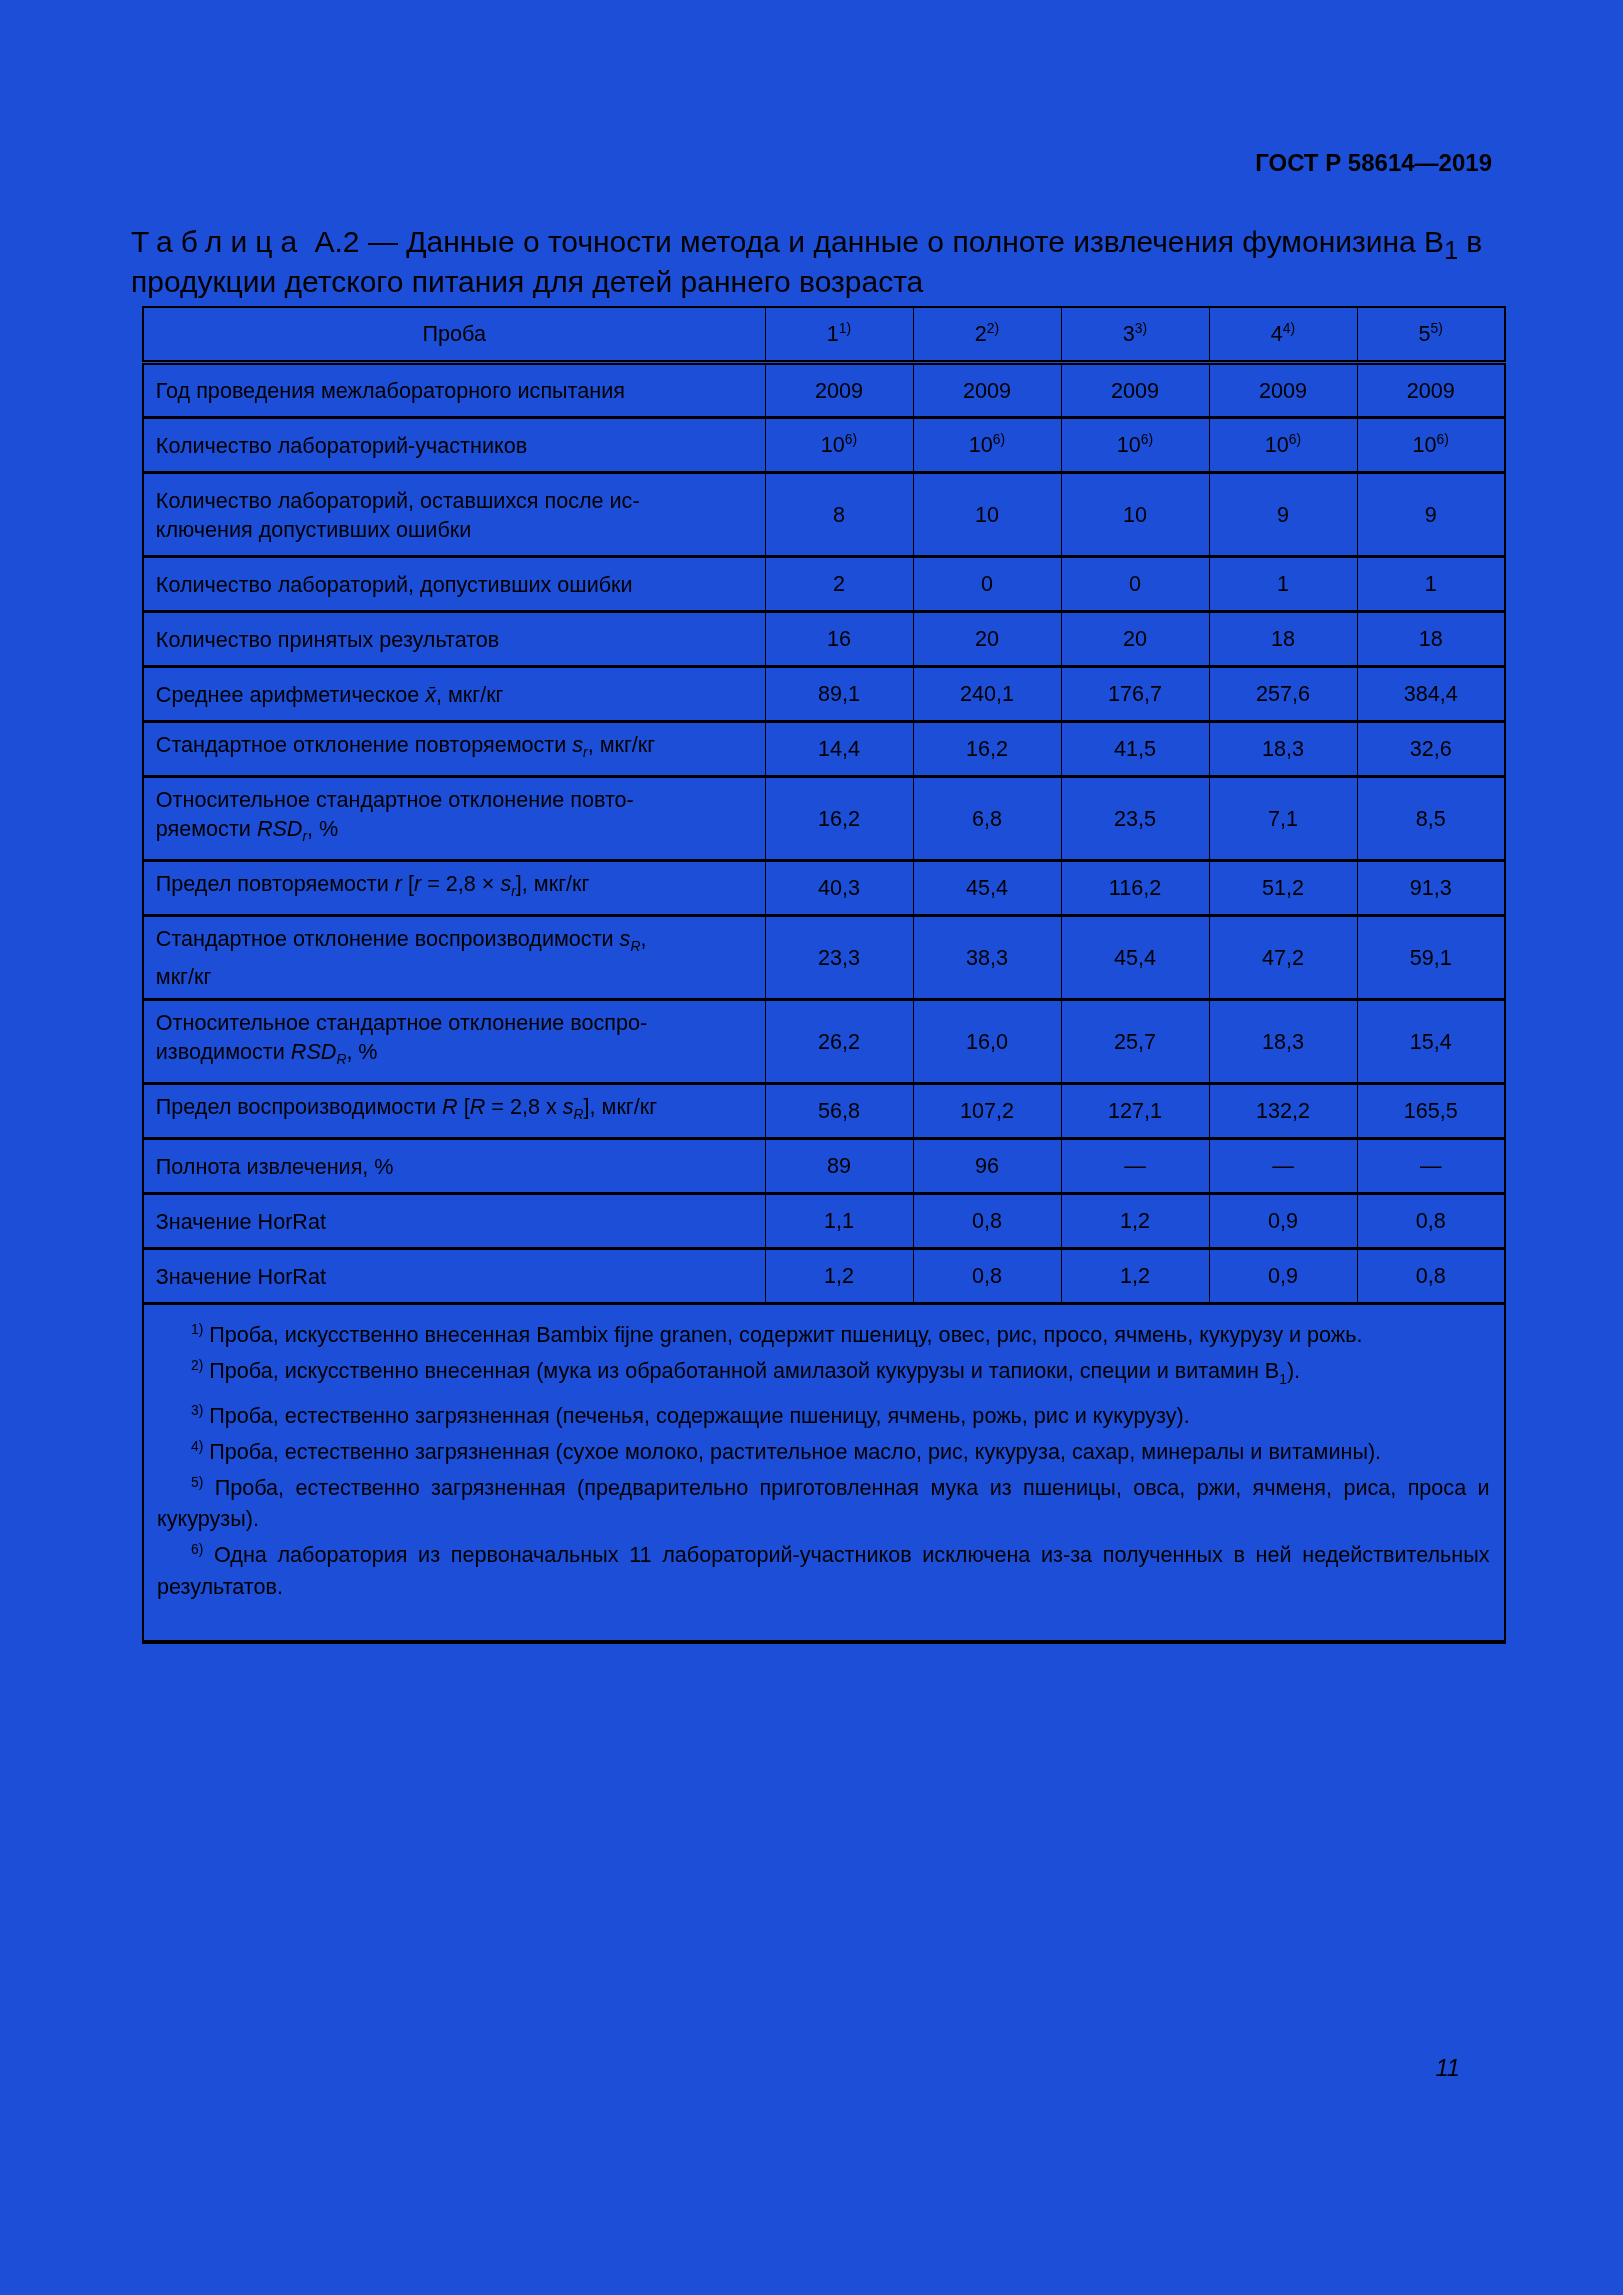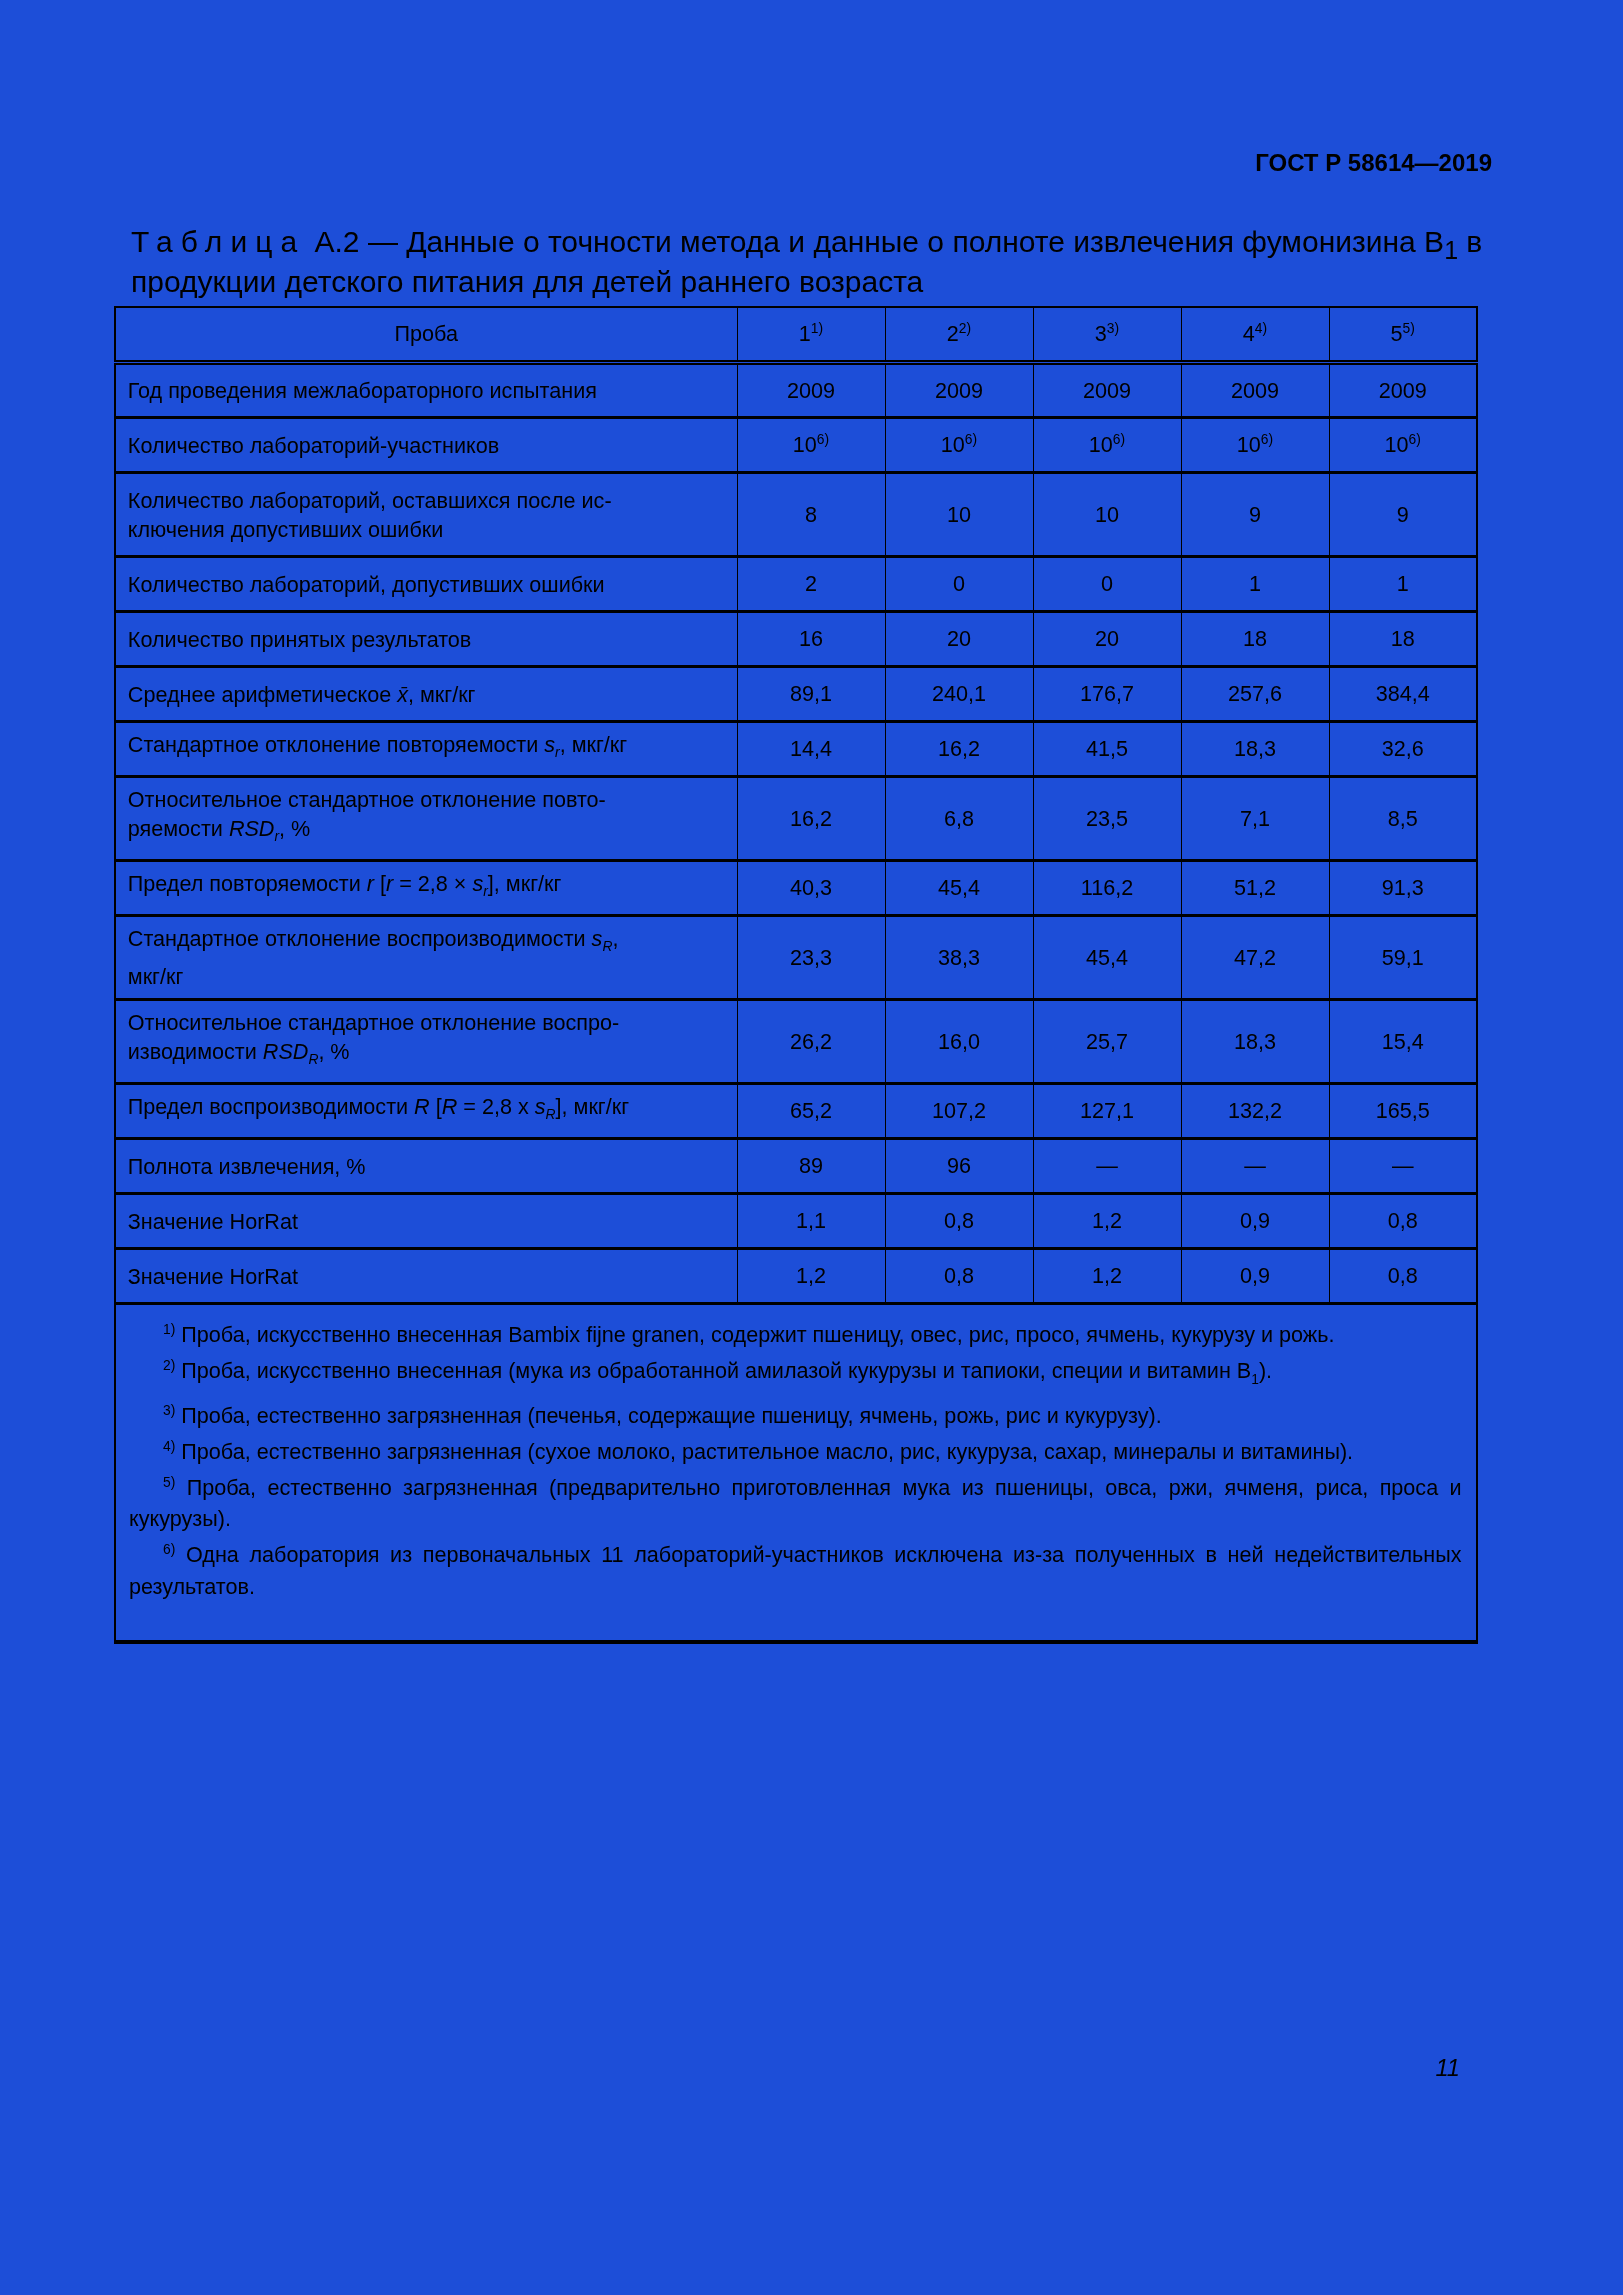--- a/index.html
+++ b/index.html
@@ -13,21 +13,21 @@
   .doc-code{
     position:absolute;top:149px;left:131px;width:1361px;
     text-align:right;font-weight:bold;font-size:24px;
   }
   .caption{
     position:absolute;top:226px;left:131px;width:1361px;
     font-size:30px;line-height:31px;margin:0;text-align:left;
   }
   .caption .spaced{letter-spacing:0.27em;margin-right:9.2px;}
   .gost-table{
-    position:absolute;top:306px;left:114px;width:1361px;
+    position:absolute;top:306px;left:142px;width:1361px;
     border-collapse:collapse;table-layout:fixed;
     font-size:21.6px;
     border:2px solid #000;
     border-bottom:4.6px solid #000;
   }
   .gost-table th,.gost-table td{
     border-left:1.3px solid #000;
     vertical-align:middle;
     overflow:hidden;
   }
@@ -174,21 +174,21 @@
         <tr class="h2">
           <td class="lbl">Относительное стандартное отклонение воспро-<br>изводимости <i>RSD<sub>R</sub></i>, %</td>
           <td class="val">26,2</td>
           <td class="val">16,0</td>
           <td class="val">25,7</td>
           <td class="val">18,3</td>
           <td class="val">15,4</td>
         </tr>
         <tr class="h1">
           <td class="lbl">Предел воспроизводимости <i>R</i> [<i>R</i> = 2,8 x <i>s<sub>R</sub></i>], мкг/кг</td>
-          <td class="val">65,2</td>
+          <td class="val">56,8</td>
           <td class="val">107,2</td>
           <td class="val">127,1</td>
           <td class="val">132,2</td>
           <td class="val">165,5</td>
         </tr>
         <tr class="h1">
           <td class="lbl">Полнота извлечения, %</td>
           <td class="val">89</td>
           <td class="val">96</td>
           <td class="val">—</td>

